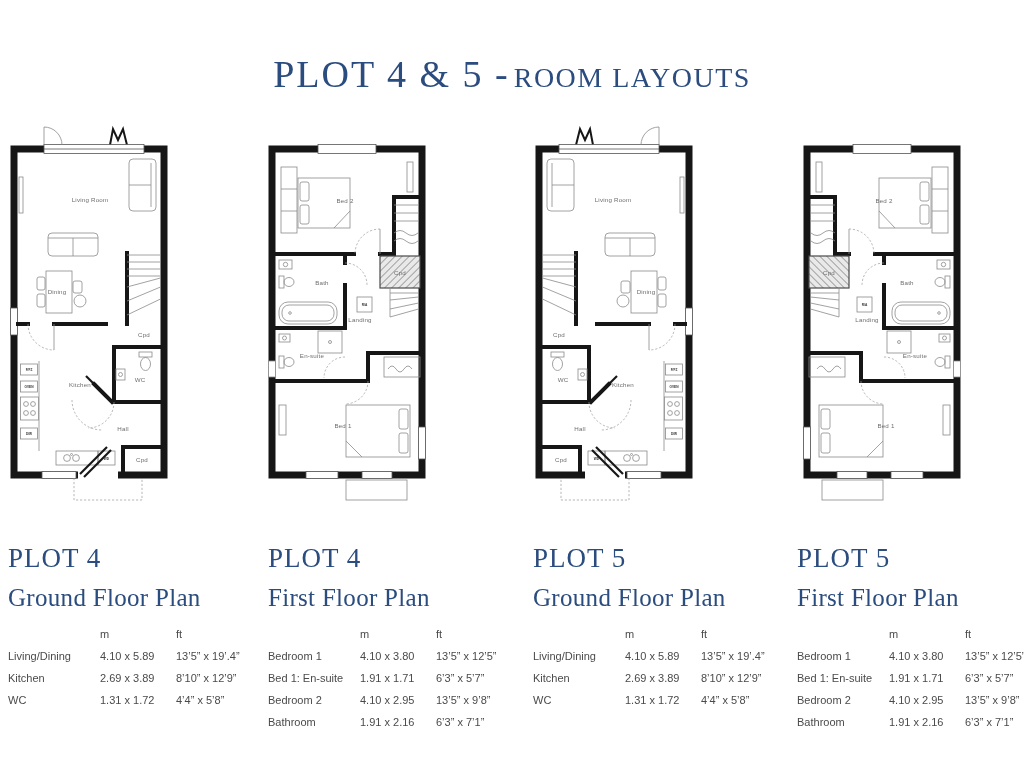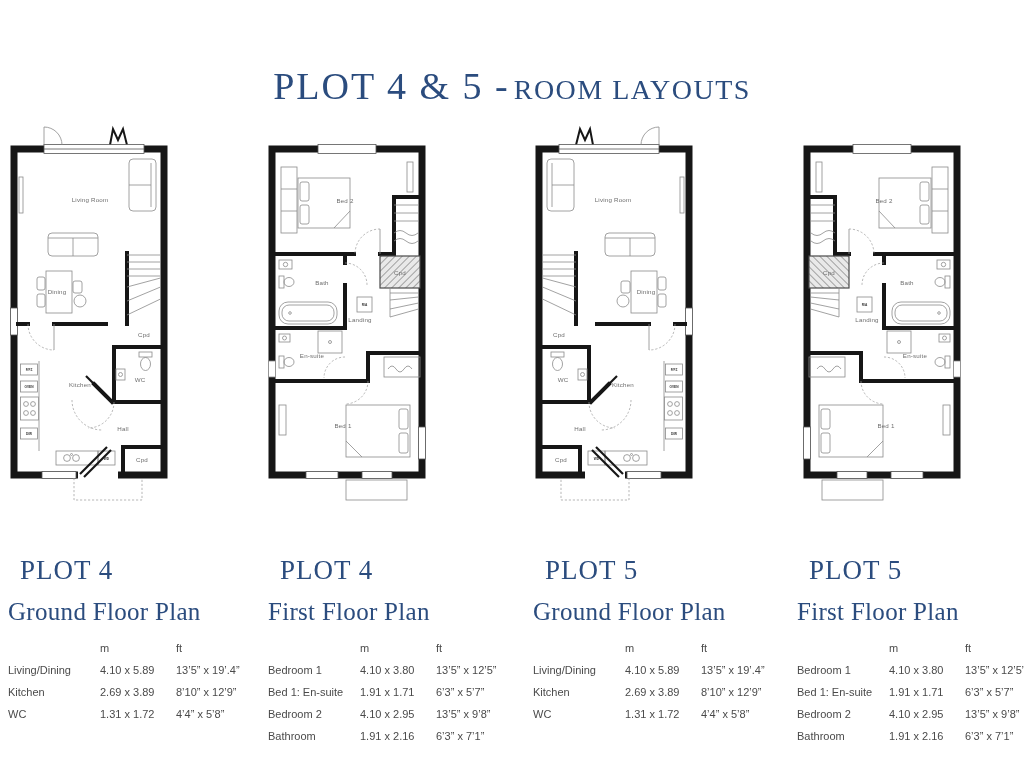--- a/index.html
+++ b/index.html
@@ -1,33 +1,33 @@
 <!DOCTYPE html>
 <html><head>
 <meta charset="utf-8">
 <style>
   html,body{margin:0;padding:0;background:#fff;}
   body{width:1024px;height:768px;position:relative;font-family:"Liberation Sans",sans-serif;overflow:hidden;}
-  .title{position:absolute;top:64px;left:0;width:100%;text-align:center;color:#2b4c7e;font-family:"Liberation Serif",serif;}
+  .title{position:absolute;top:52px;left:0;width:100%;text-align:center;color:#2b4c7e;font-family:"Liberation Serif",serif;}
   .title .big{font-size:38px;letter-spacing:2px;}
   .title .small{font-size:28px;letter-spacing:1.5px;}
   .plan{position:absolute;top:121px;width:158px;height:386px;}
   .plan svg{display:block;width:158px;height:386px;overflow:visible;}
   .w{stroke:#161616;stroke-width:7;fill:#fff;}
   .w4{stroke:#161616;stroke-width:4;fill:none;stroke-linecap:square;}
   .dbl{stroke:#161616;stroke-width:2.2;fill:none;}
   .t{stroke:#8a8a8a;stroke-width:.8;fill:none;}
   .t2{stroke:#8a8a8a;stroke-width:.8;fill:#fff;}
   .d{stroke:#9a9a9a;stroke-width:.7;fill:none;stroke-dasharray:2.2 1.8;}
   .win{fill:#fff;stroke:#555;stroke-width:.8;}
   text{font-family:"Liberation Sans",sans-serif;}
   .room{font-size:6.2px;fill:#6e6e6e;letter-spacing:.2px;text-anchor:middle;}
   .tiny{font-size:3.2px;fill:#333;font-weight:bold;text-anchor:middle;}
   .col{position:absolute;top:543px;width:245px;color:#2b4c7e;}
-  .col h2{font-family:"Liberation Serif",serif;font-weight:normal;font-size:27px;margin:12px;letter-spacing:1px;}
+  .col h2{font-family:"Liberation Serif",serif;font-weight:normal;font-size:27px;margin:0;letter-spacing:1px;}
   .col h3{font-family:"Liberation Serif",serif;font-weight:normal;font-size:25px;margin:10px 0 0;letter-spacing:.3px;}
   .tbl{margin-top:16px;display:grid;grid-template-columns:92px 76px 77px;row-gap:10px;font-size:11px;color:#4a4a4a;}
   .tbl .cell{white-space:nowrap;}
 </style>
 </head>
 <body>
 
 <div class="title">
   <span class="big">PLOT 4 &amp; 5 -</span>
   <span class="small">ROOM LAYOUTS</span>

